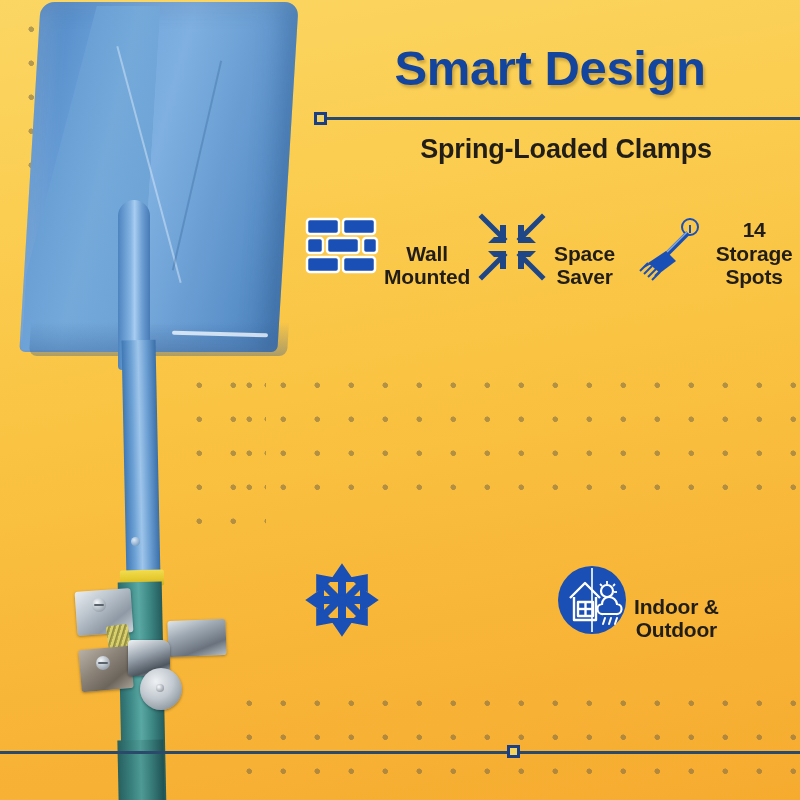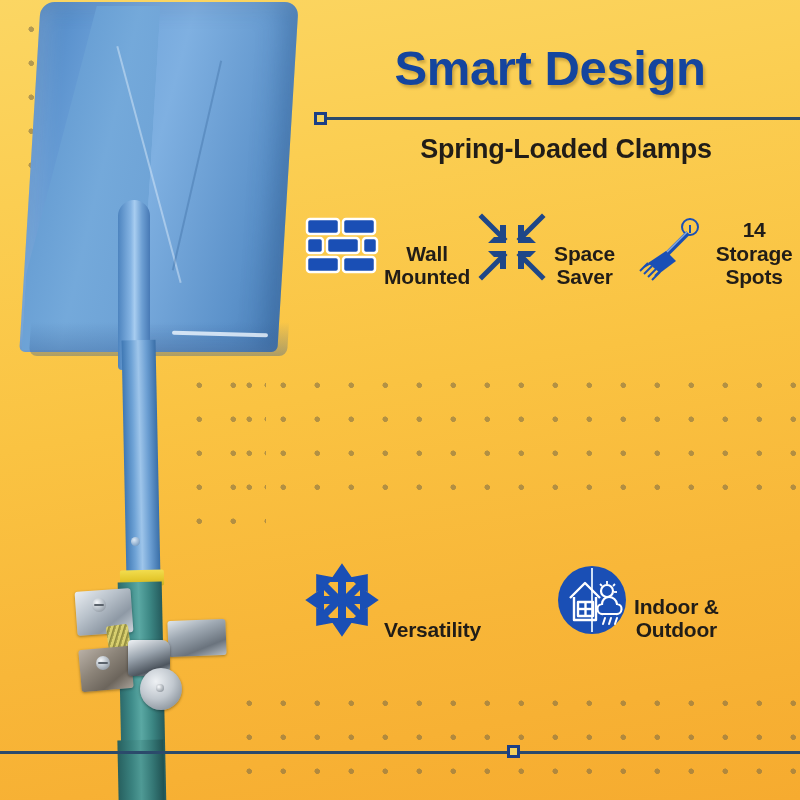--- a/index.html
+++ b/index.html
@@ -415,21 +415,20 @@
             </g>
             <g fill="#1a4fb5" stroke="#1a4fb5" stroke-width="1.6">
               <polygon points="12,12 28,15 22,21 40,39 36,43 18,25 12,28"></polygon>
               <polygon points="62,12 46,15 52,21 34,39 38,43 56,25 62,28"></polygon>
               <polygon points="12,62 28,59 22,53 40,35 36,31 18,49 12,46"></polygon>
               <polygon points="62,62 46,59 52,53 34,35 38,31 56,49 62,46"></polygon>
             </g>
             <circle cx="37" cy="37" r="5" fill="#1a4fb5"></circle>
           </svg>
         </div>
-        <div class="feature-label">Versatility</div>
       </div>
 
       <div class="feature">
         <div class="feature-icon">
           <svg width="72" height="72" viewBox="0 0 72 72" aria-hidden="true">
             <circle cx="36" cy="36" r="34" fill="#1a4fb5"></circle>
             <line x1="36" y1="4" x2="36" y2="68" stroke="#cfe0f5" stroke-width="2"></line>
             <g stroke="#ffffff" stroke-width="2.4" fill="none" stroke-linejoin="round">
               <polyline points="14,34 29,19 44,34"></polyline>
               <polyline points="18,33 18,56 40,56 40,33"></polyline>

